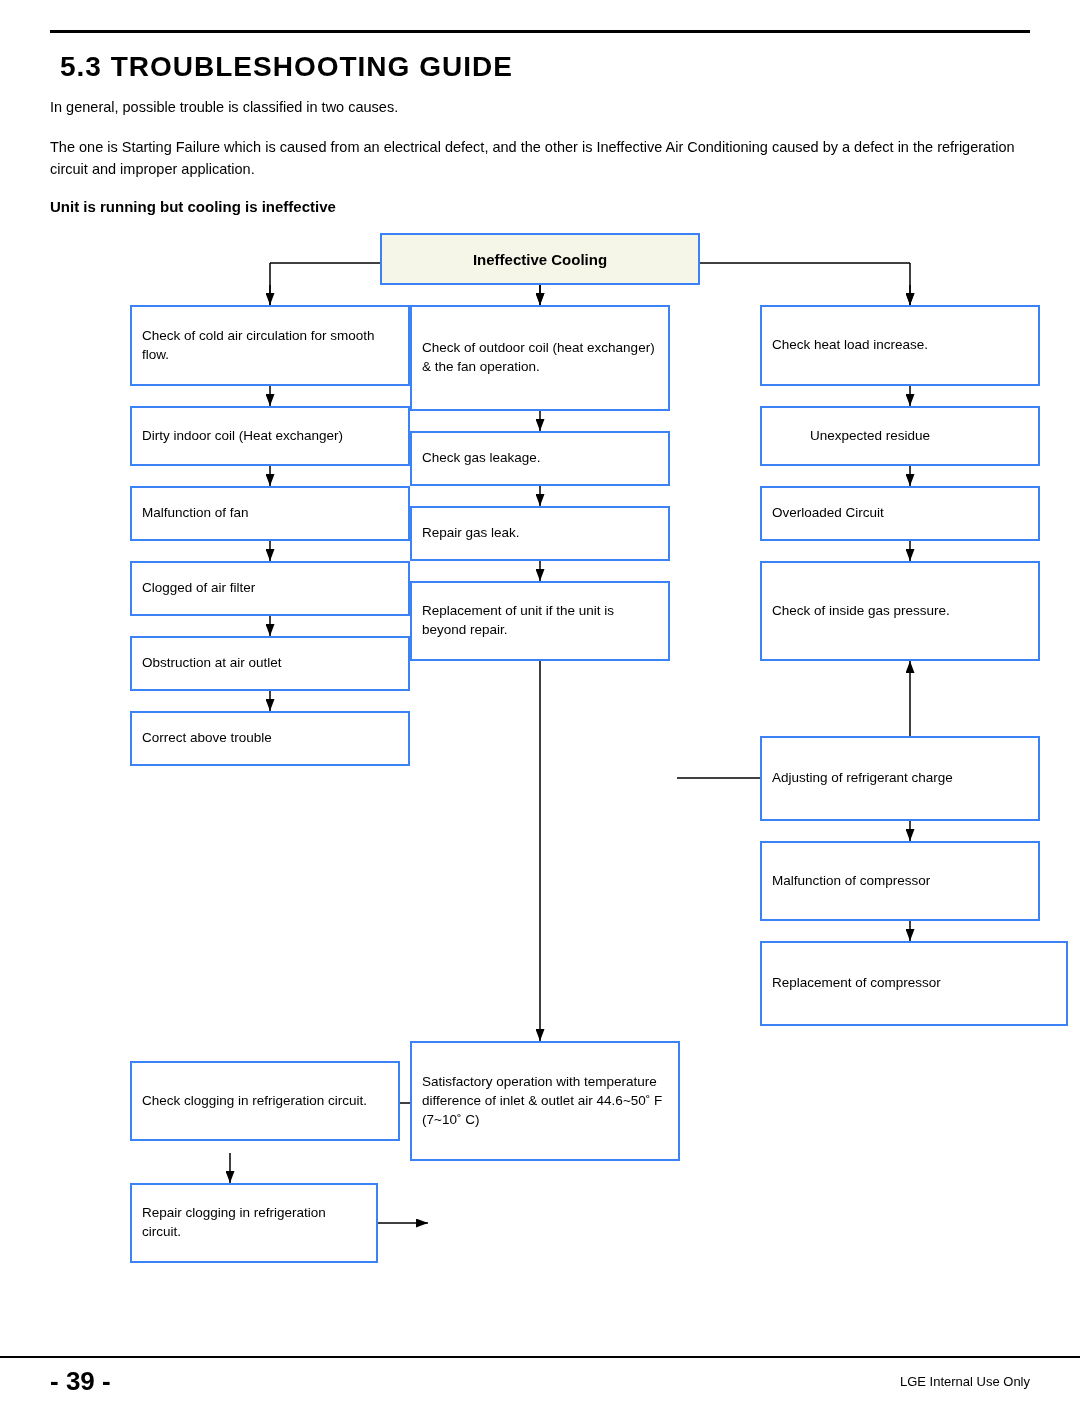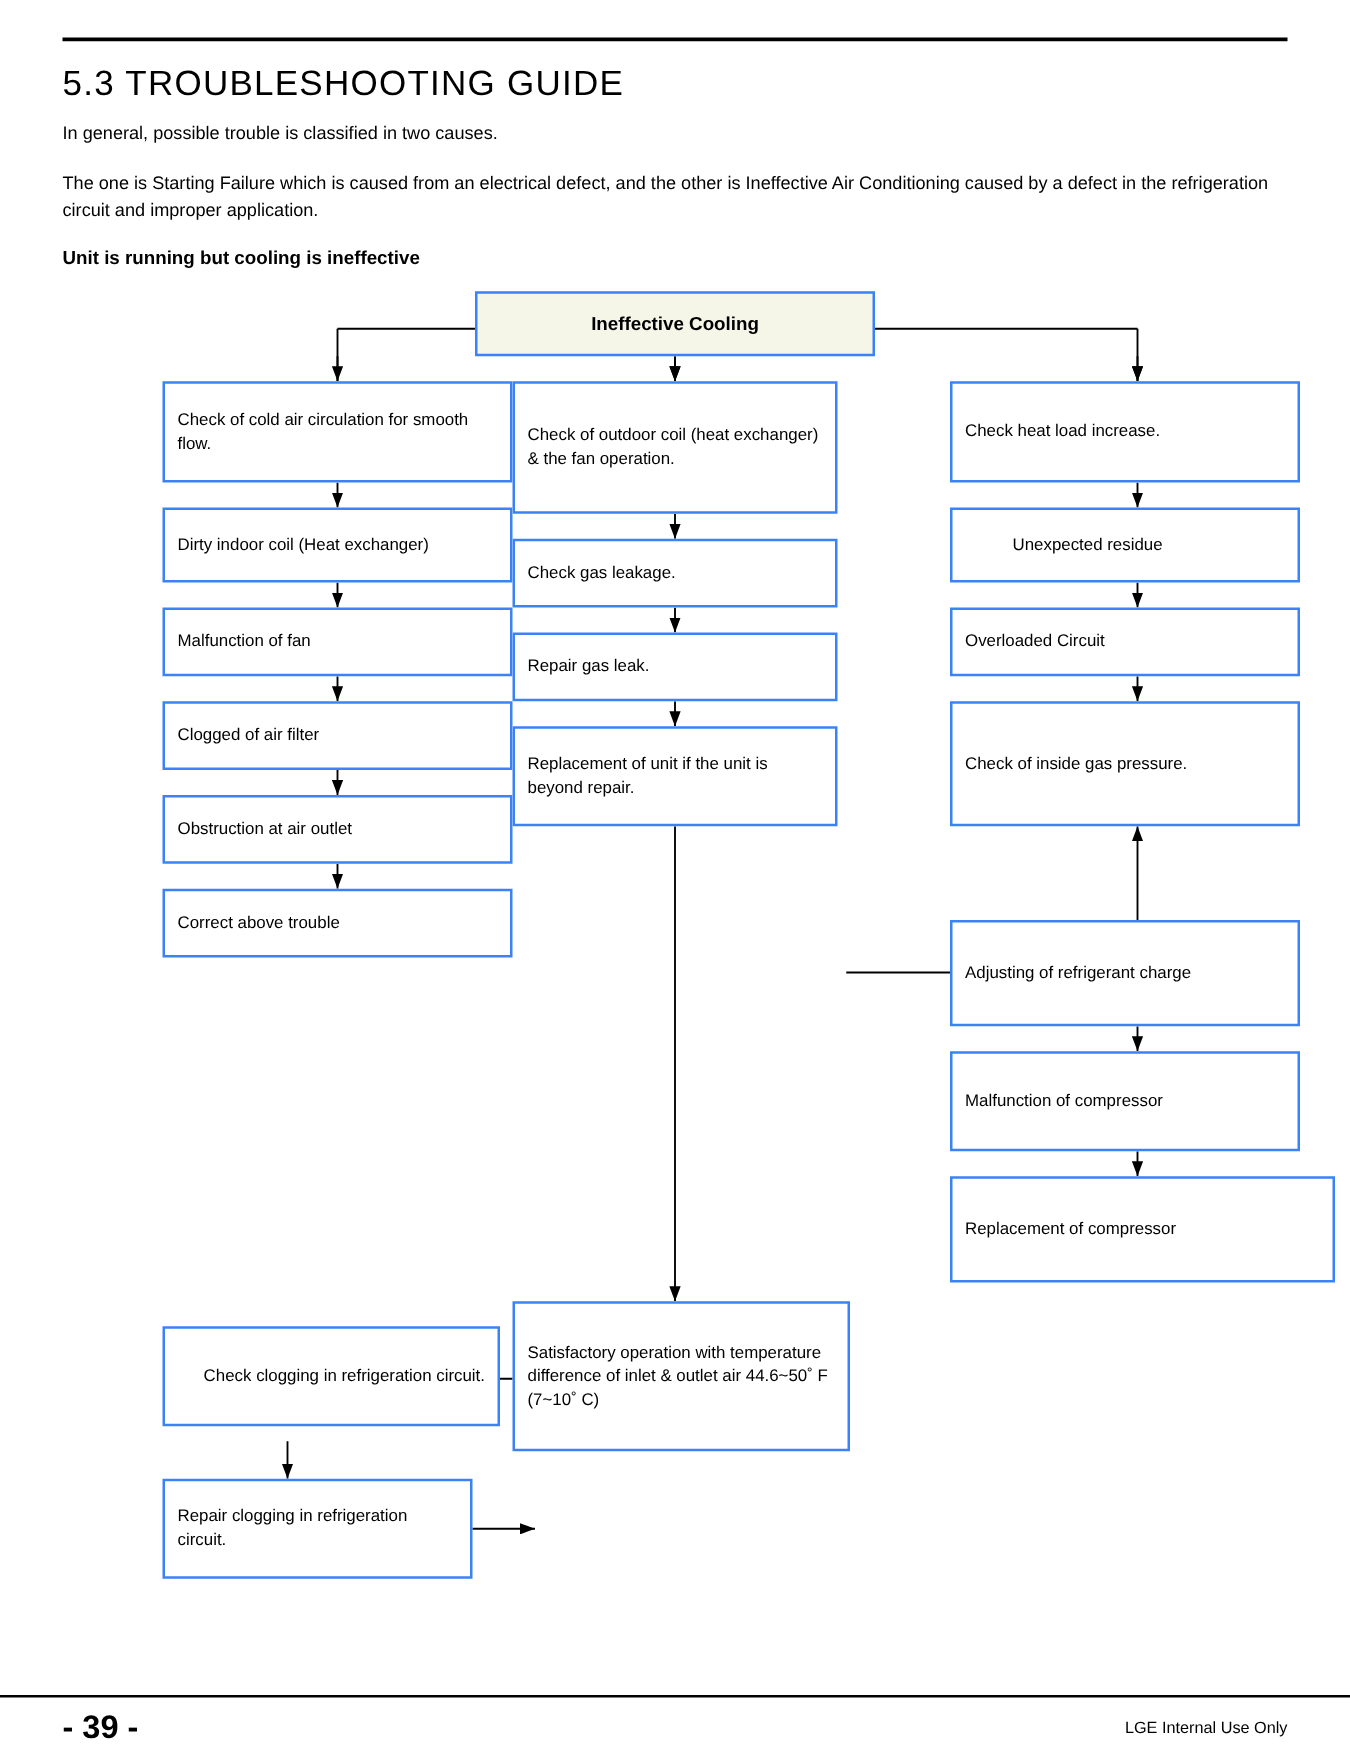--- a/index.html
+++ b/index.html
@@ -18,23 +18,24 @@
       background: #fff;
       padding: 30px 50px 80px 50px;
       position: relative;
     }
     .top-border {
       border-top: 3px solid #000;
       margin-bottom: 18px;
     }
     h1 {
       font-size: 28px;
-      font-weight: 400;
+      font-weight: 700;
       letter-spacing: 1px;
       margin-bottom: 14px;
+      margin-left: 10px;
     }
     .intro-text {
       font-size: 14.5px;
       line-height: 1.5;
       margin-bottom: 18px;
     }
     .subtitle {
       font-weight: bold;
       font-size: 15px;
       margin-bottom: 18px;
@@ -215,21 +216,21 @@
     <div class="box" style="left:710px; top:503px; width:280px; height:85px;">
       <span>Adjusting of refrigerant charge</span>
     </div>
     <div class="box" style="left:710px; top:608px; width:280px; height:80px;">
       <span>Malfunction of compressor</span>
     </div>
     <div class="box" style="left:710px; top:708px; width:308px; height:85px;">
       <span>Replacement of compressor</span>
     </div>
 
-    <div class="box" style="left:80px; top:828px; width:270px; height:80px;justify-content:flex-end;">
+    <div class="box" style="left:80px; top:828px; width:270px; height:80px;">
       <span>Check clogging in refrigeration circuit.</span>
     </div>
     <div class="box" style="left:80px; top:950px; width:248px; height:80px;">
       <span>Repair clogging in refrigeration circuit.</span>
     </div>
 
   </div>
 
   <div class="footer">
     <div class="footer-center">- 39 -</div>

